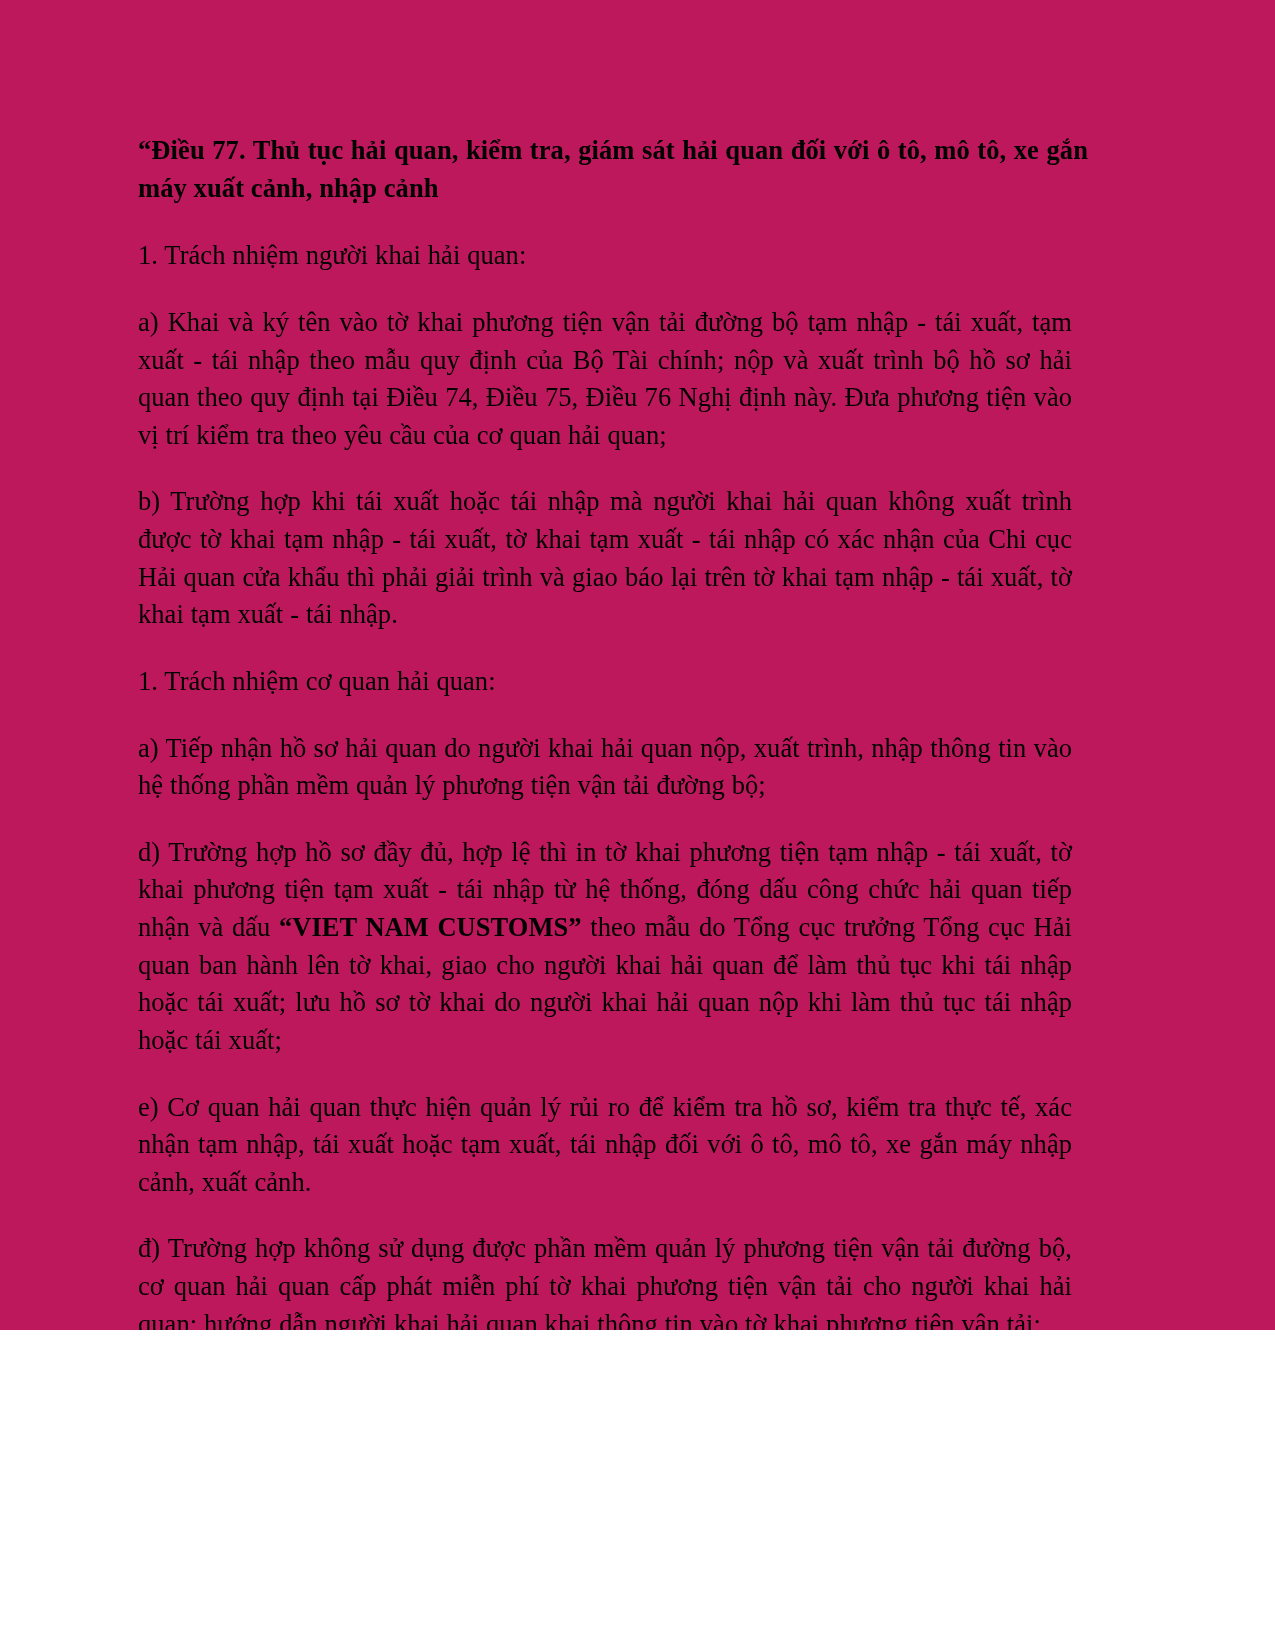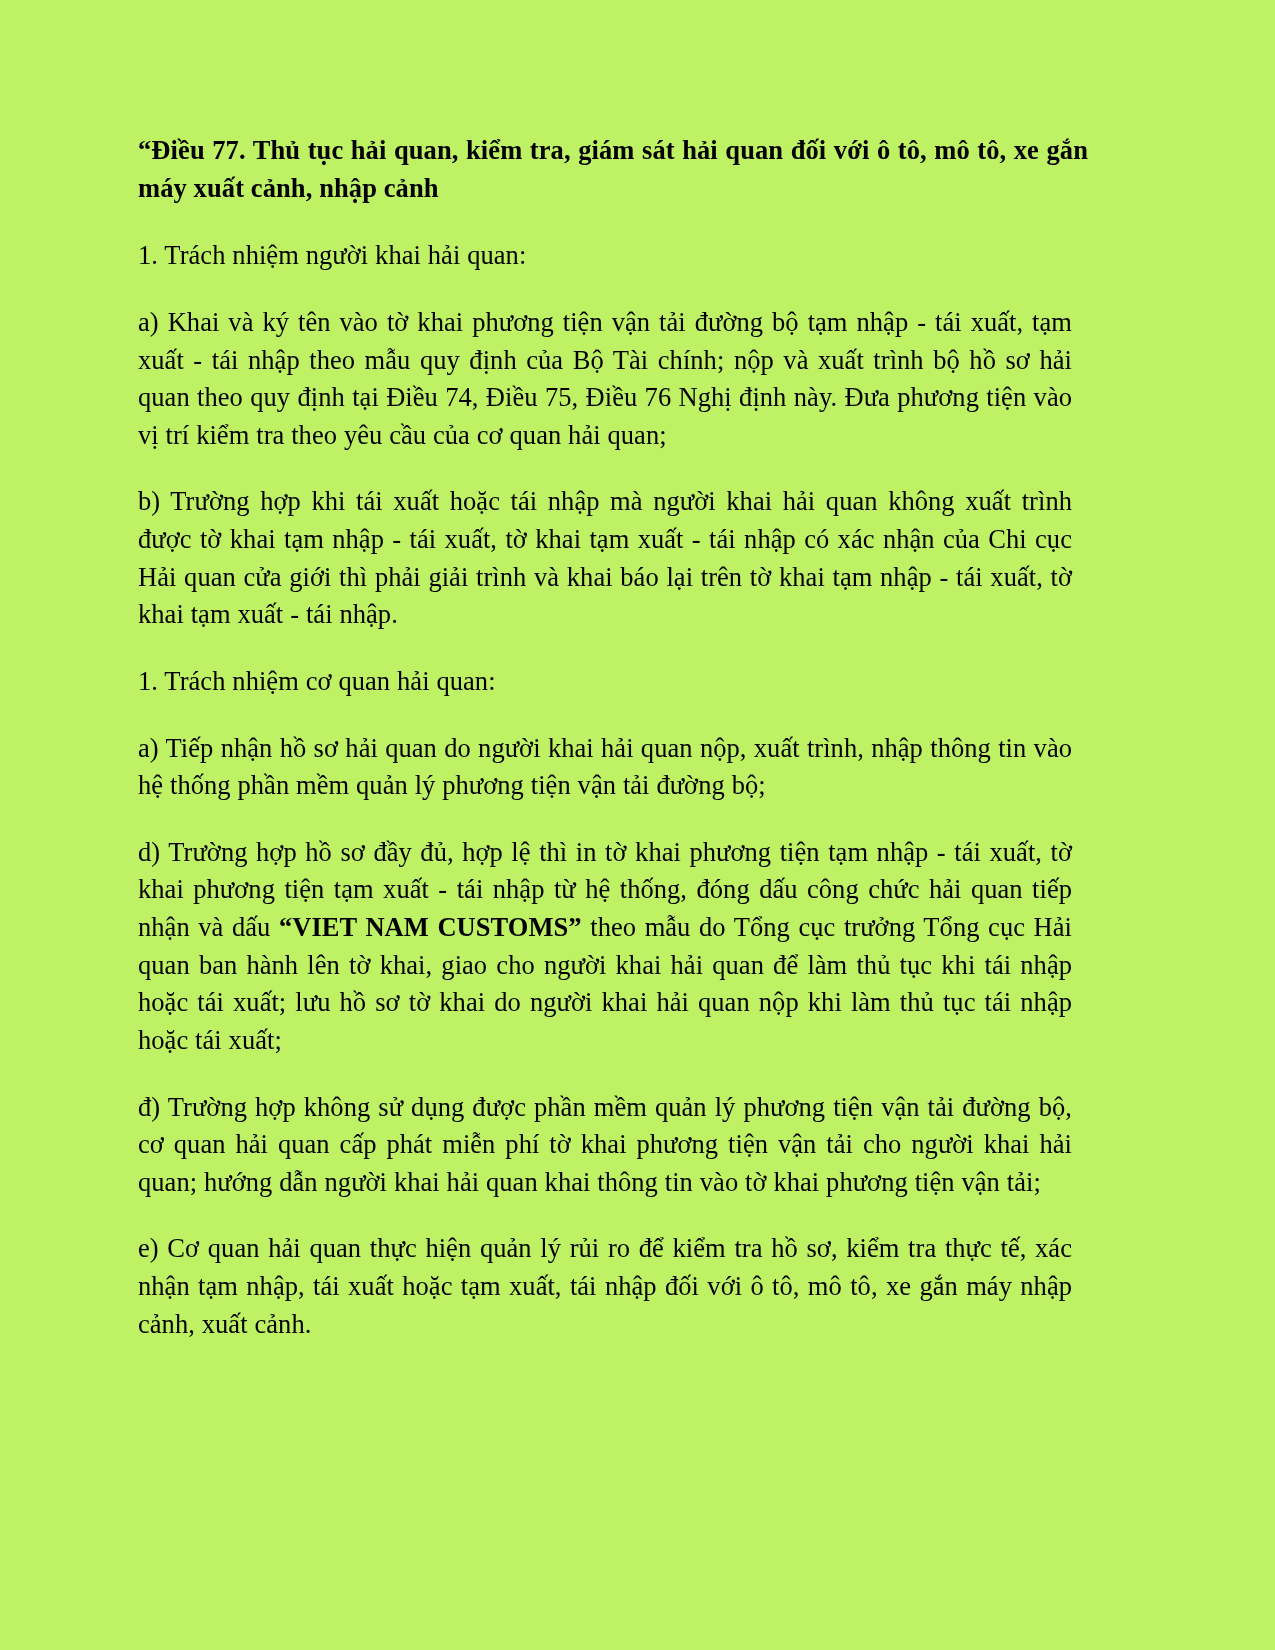--- a/index.html
+++ b/index.html
@@ -8,22 +8,22 @@
     padding: 0;
     background: #ffffff;
   }
   body {
     font-family: "Liberation Serif", "DejaVu Serif", serif;
     color: #000000;
   }
   .page {
     position: relative;
     width: 1275px;
-    height: 1650px;
-    background: #bef264;
+    height: 1330px;
+    background: #be185d;
     box-sizing: border-box;
     overflow: hidden;
   }
   .content {
     position: absolute;
     left: 138px;
     top: 132px;
     width: 950px;
   }
   .doc-title {
@@ -56,28 +56,28 @@
 
 <div class="page">
   <div class="content">
 
     <p class="doc-title">“Điều 77. Thủ tục hải quan, kiểm tra, giám sát hải quan đối với ô tô, mô tô, xe gắn máy xuất cảnh, nhập cảnh</p>
 
     <p class="para">1. Trách nhiệm người khai hải quan:</p>
 
     <p class="para">a) Khai và ký tên vào tờ khai phương tiện vận tải đường bộ tạm nhập - tái xuất, tạm xuất - tái nhập theo mẫu quy định của Bộ Tài chính; nộp và xuất trình bộ hồ sơ hải quan theo quy định tại Điều 74, Điều 75, Điều 76 Nghị định này. Đưa phương tiện vào vị trí kiểm tra theo yêu cầu của cơ quan hải quan;</p>
 
-    <p class="para">b) Trường hợp khi tái xuất hoặc tái nhập mà người khai hải quan không xuất trình được tờ khai tạm nhập - tái xuất, tờ khai tạm xuất - tái nhập có xác nhận của Chi cục Hải quan cửa giới thì phải giải trình và khai báo lại trên tờ khai tạm nhập - tái xuất, tờ khai tạm xuất - tái nhập.</p>
+    <p class="para">b) Trường hợp khi tái xuất hoặc tái nhập mà người khai hải quan không xuất trình được tờ khai tạm nhập - tái xuất, tờ khai tạm xuất - tái nhập có xác nhận của Chi cục Hải quan cửa khẩu thì phải giải trình và giao báo lại trên tờ khai tạm nhập - tái xuất, tờ khai tạm xuất - tái nhập.</p>
 
     <p class="para">1. Trách nhiệm cơ quan hải quan:</p>
 
     <p class="para">a) Tiếp nhận hồ sơ hải quan do người khai hải quan nộp, xuất trình, nhập thông tin vào hệ thống phần mềm quản lý phương tiện vận tải đường bộ;</p>
 
 
 
     <p class="para"><span>d) Trường hợp hồ sơ đầy đủ, hợp lệ thì in tờ khai phương tiện tạm nhập - tái xuất, tờ khai phương tiện tạm xuất - tái nhập từ hệ thống, đóng dấu công chức hải quan tiếp nhận và dấu </span><b>“VIET NAM CUSTOMS”</b><span> theo mẫu do Tổng cục trưởng Tổng cục Hải quan ban hành lên tờ khai, giao cho người khai hải quan để làm thủ tục khi tái nhập hoặc tái xuất; lưu hồ sơ tờ khai do người khai hải quan nộp khi làm thủ tục tái nhập hoặc tái xuất;</span></p>
 
+    <p class="para">e) Cơ quan hải quan thực hiện quản lý rủi ro để kiểm tra hồ sơ, kiểm tra thực tế, xác nhận tạm nhập, tái xuất hoặc tạm xuất, tái nhập đối với ô tô, mô tô, xe gắn máy nhập cảnh, xuất cảnh.</p>
+
     <p class="para">đ) Trường hợp không sử dụng được phần mềm quản lý phương tiện vận tải đường bộ, cơ quan hải quan cấp phát miễn phí tờ khai phương tiện vận tải cho người khai hải quan; hướng dẫn người khai hải quan khai thông tin vào tờ khai phương tiện vận tải;</p>
-
-    <p class="para">e) Cơ quan hải quan thực hiện quản lý rủi ro để kiểm tra hồ sơ, kiểm tra thực tế, xác nhận tạm nhập, tái xuất hoặc tạm xuất, tái nhập đối với ô tô, mô tô, xe gắn máy nhập cảnh, xuất cảnh.</p>
 
   </div>
 </div>
 
 </body></html>

